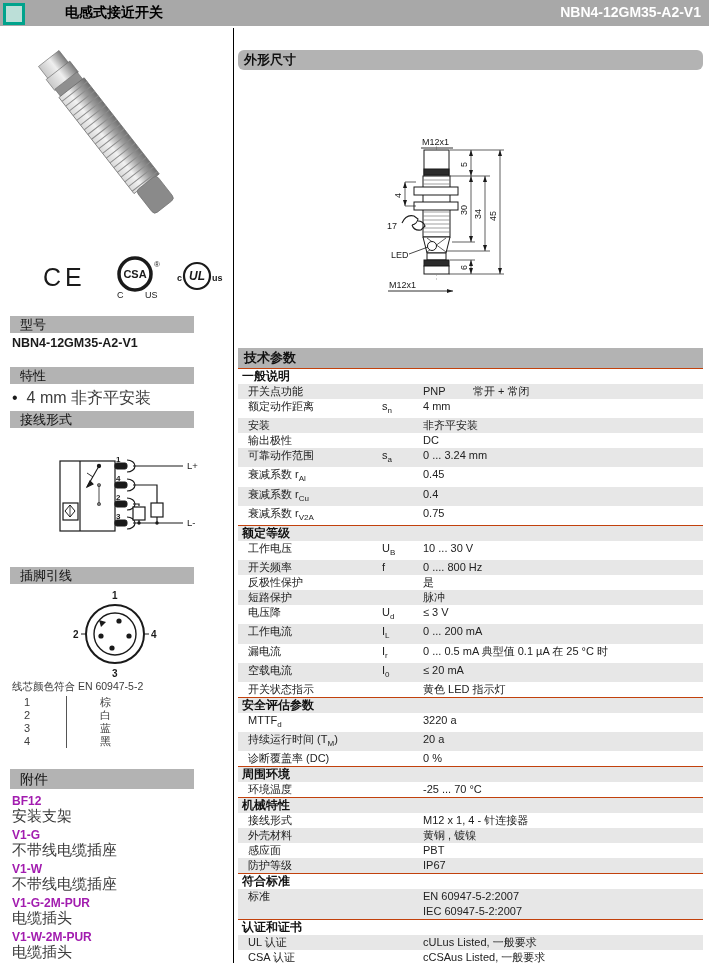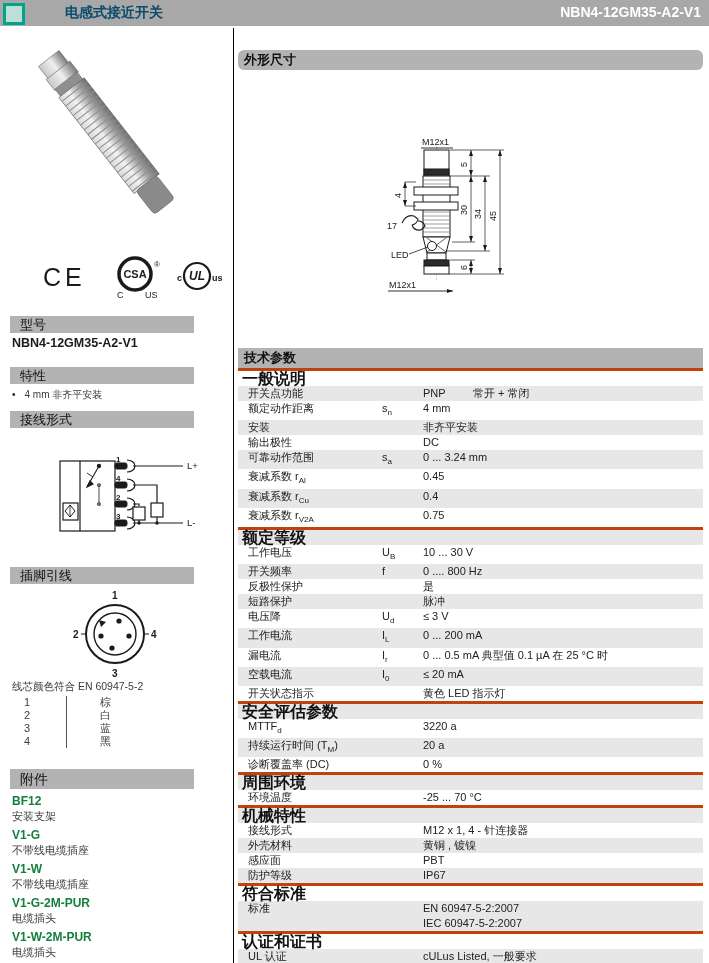--- a/index.html
+++ b/index.html
@@ -1,49 +1,49 @@
 <!DOCTYPE html>
 <html><head>
 <meta charset="utf-8">
 <style>
   html,body{margin:0;padding:0;background:#fff;}
   #page{position:relative;width:709px;height:963px;background:#fff;overflow:hidden;
         font-family:"Liberation Sans","DejaVu Sans",sans-serif;color:#1a1a1a;}
   
   .topbar{position:absolute;left:0;top:0;width:709px;height:26px;background:#a8a8a8;}
   .topbar .ticon{position:absolute;left:3px;top:3px;width:16px;height:16px;background:#bcdfd8;border:3px solid #00a38c;}
-  .tb-title{position:absolute;left:33px;top:4px;font-size:14px;font-weight:bold;color:#0c4a6e;padding-left:32px;}
+  .tb-title{position:absolute;left:33px;top:4px;font-size:14px;font-weight:bold;color:#000000;padding-left:32px;}
   .tb-model{position:absolute;right:8px;top:4px;font-size:14px;font-weight:bold;color:#fff;}
   
   .leftcol{position:absolute;left:10px;top:26px;width:216px;height:937px;}
   .vdivider{position:absolute;left:233px;top:28px;width:1px;height:935px;background:#000;}
   .rightcol{position:absolute;left:238px;top:26px;width:465px;height:937px;}
   
   .secbar{position:absolute;left:0;width:184px;height:17px;background:#b3b3b3;
           font-size:13px;font-weight:normal;line-height:17px;padding-left:10px;box-sizing:border-box;color:#111;}
   .secbar-r{position:absolute;left:0;width:465px;height:20px;background:#b3b3b3;
           font-size:13px;font-weight:bold;line-height:20px;padding-left:6px;box-sizing:border-box;color:#111;}
   .modelval{position:absolute;left:2px;top:310px;font-size:12.5px;font-weight:bold;}
-  .feature{position:absolute;left:2px;top:362px;font-size:10px;color:#3c3c3c;}
+  .feature{position:absolute;left:2px;top:362px;font-size:16px;color:#3c3c3c;}
   .feature:before{content:"\2022";margin-right:9px;color:#1a1a1a;}
   .pin-note{position:absolute;left:2px;top:654px;font-size:10.5px;color:#3c3c3c;}
   .wiretable{position:absolute;left:14px;top:670px;width:190px;font-size:11px;color:#3c3c3c;}
   .wtrow{display:grid;grid-template-columns:42px 14px 1fr;line-height:13px;}
   .wtrow .rule{border-left:1px solid #555;height:13px;}
   .acclist{position:absolute;left:2px;top:768px;width:210px;}
-  .accname{font-size:12px;font-weight:bold;line-height:15px;color:#15803d;}
-  .accdesc{font-size:11px;line-height:14px;color:#3c3c3c;margin-bottom:5px;}
+  .accname{font-size:12px;font-weight:bold;line-height:15px;color:#a21caf;}
+  .accdesc{font-size:15px;line-height:14px;color:#3c3c3c;margin-bottom:5px;}
   
   .logos{position:absolute;left:15px;top:226px;width:200px;height:50px;}
   
   .techtable{position:absolute;left:0;top:342px;width:465px;}
   .trow{display:grid;grid-template-columns:134px 41px 1fr;padding-left:10px;box-sizing:border-box;
         font-size:11px;line-height:15px;color:#222;}
   .trow.stripe{background:#e7e7e7;}
-  .thead{display:block;font-weight:bold;color:#111;border-top:3px solid #c2410c;padding-left:4px;font-size:16px;}
+  .thead{display:block;font-weight:bold;color:#111;border-top:1px solid #c2410c;padding-left:4px;font-size:12px;}
   .tc-val{position:relative;border-radius:6px;}
   .tc-val .v2{position:absolute;left:50px;top:0;white-space:nowrap;}
   sub{font-size:8px;}
   svg text{font-family:"Liberation Sans","DejaVu Sans",sans-serif;}
 </style>
 </head>
 <body>
 
 <div id="page">
 

